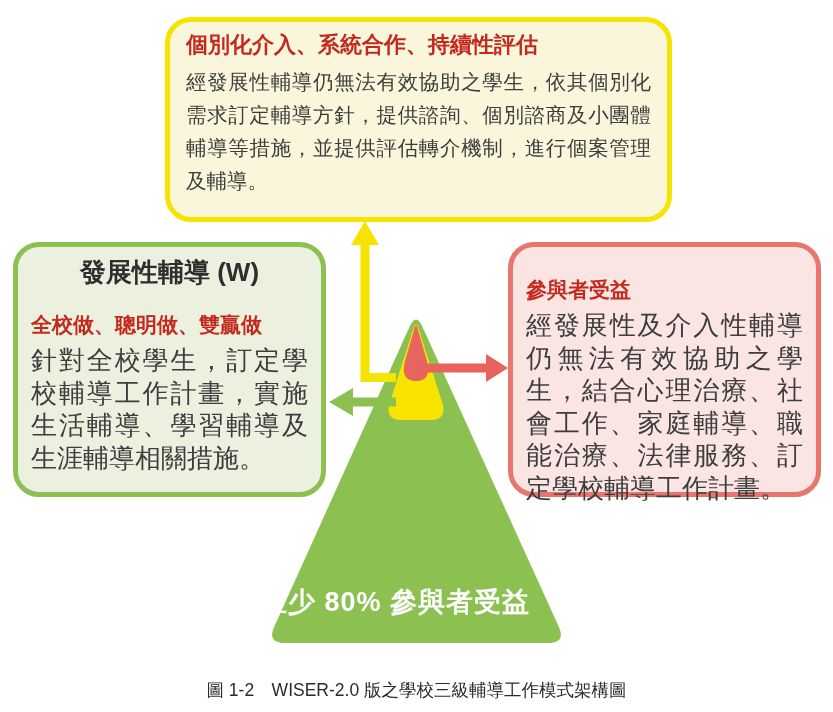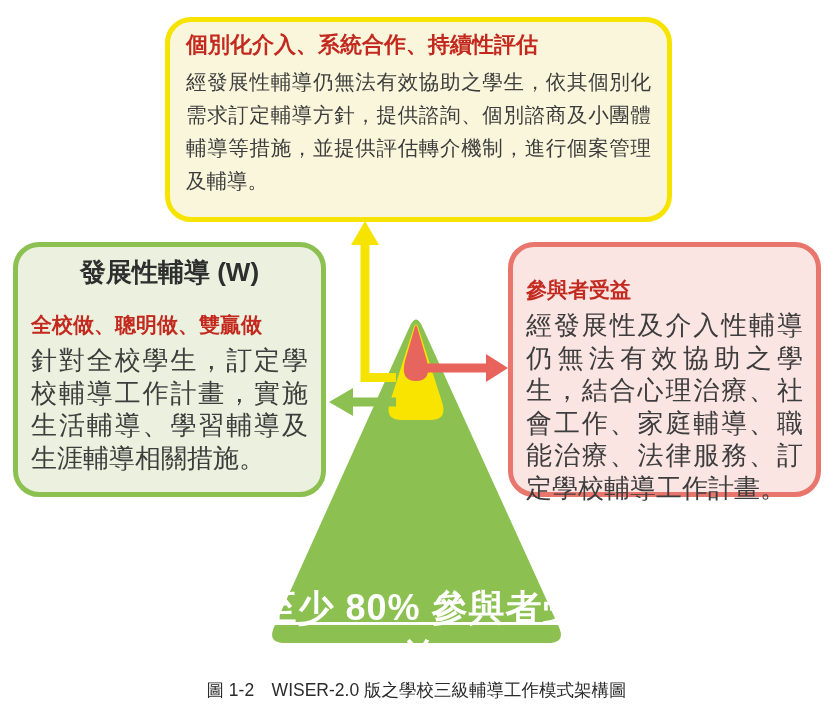--- a/index.html
+++ b/index.html
@@ -31,23 +31,22 @@
   .box .subtitle{ text-align:left; font-weight:bold; color:#c3291f; }
   .box .body    { color:#3d3d3d; text-align:justify; }
   .box-top .title    { font-size:29px; line-height:38px; }
   .box-top .subtitle { font-size:22px; line-height:31px; }
   .box-top .body     { font-size:20.5px; line-height:33px; margin-top:5px; }
   .box-left .title, .box-right .title       { font-size:26px; line-height:35px; }
   .box-left .subtitle, .box-right .subtitle { font-size:21px; line-height:29px;margin-top:20px; }
   .box-left .body, .box-right .body         { font-size:26px; line-height:32.5px; margin-top:5px; }
   .pyramid-label {
     position:absolute; left:260px; top:584px; width:320px; z-index:2;
-    text-align:center; font-size:36px; font-weight:bold; color:#ffffff;
+    text-align:left; font-size:27px; font-weight:bold; color:#ffffff;
     letter-spacing:1px;
-    text-decoration:underline;
   }
   .caption {
     position:absolute; left:0; top:678px; width:833px; z-index:2;
     text-align:center; font-size:17.5px; color:#2b2b2b;
   }
 </style>
 </head>
 <body>
 
 <div class="canvas">

